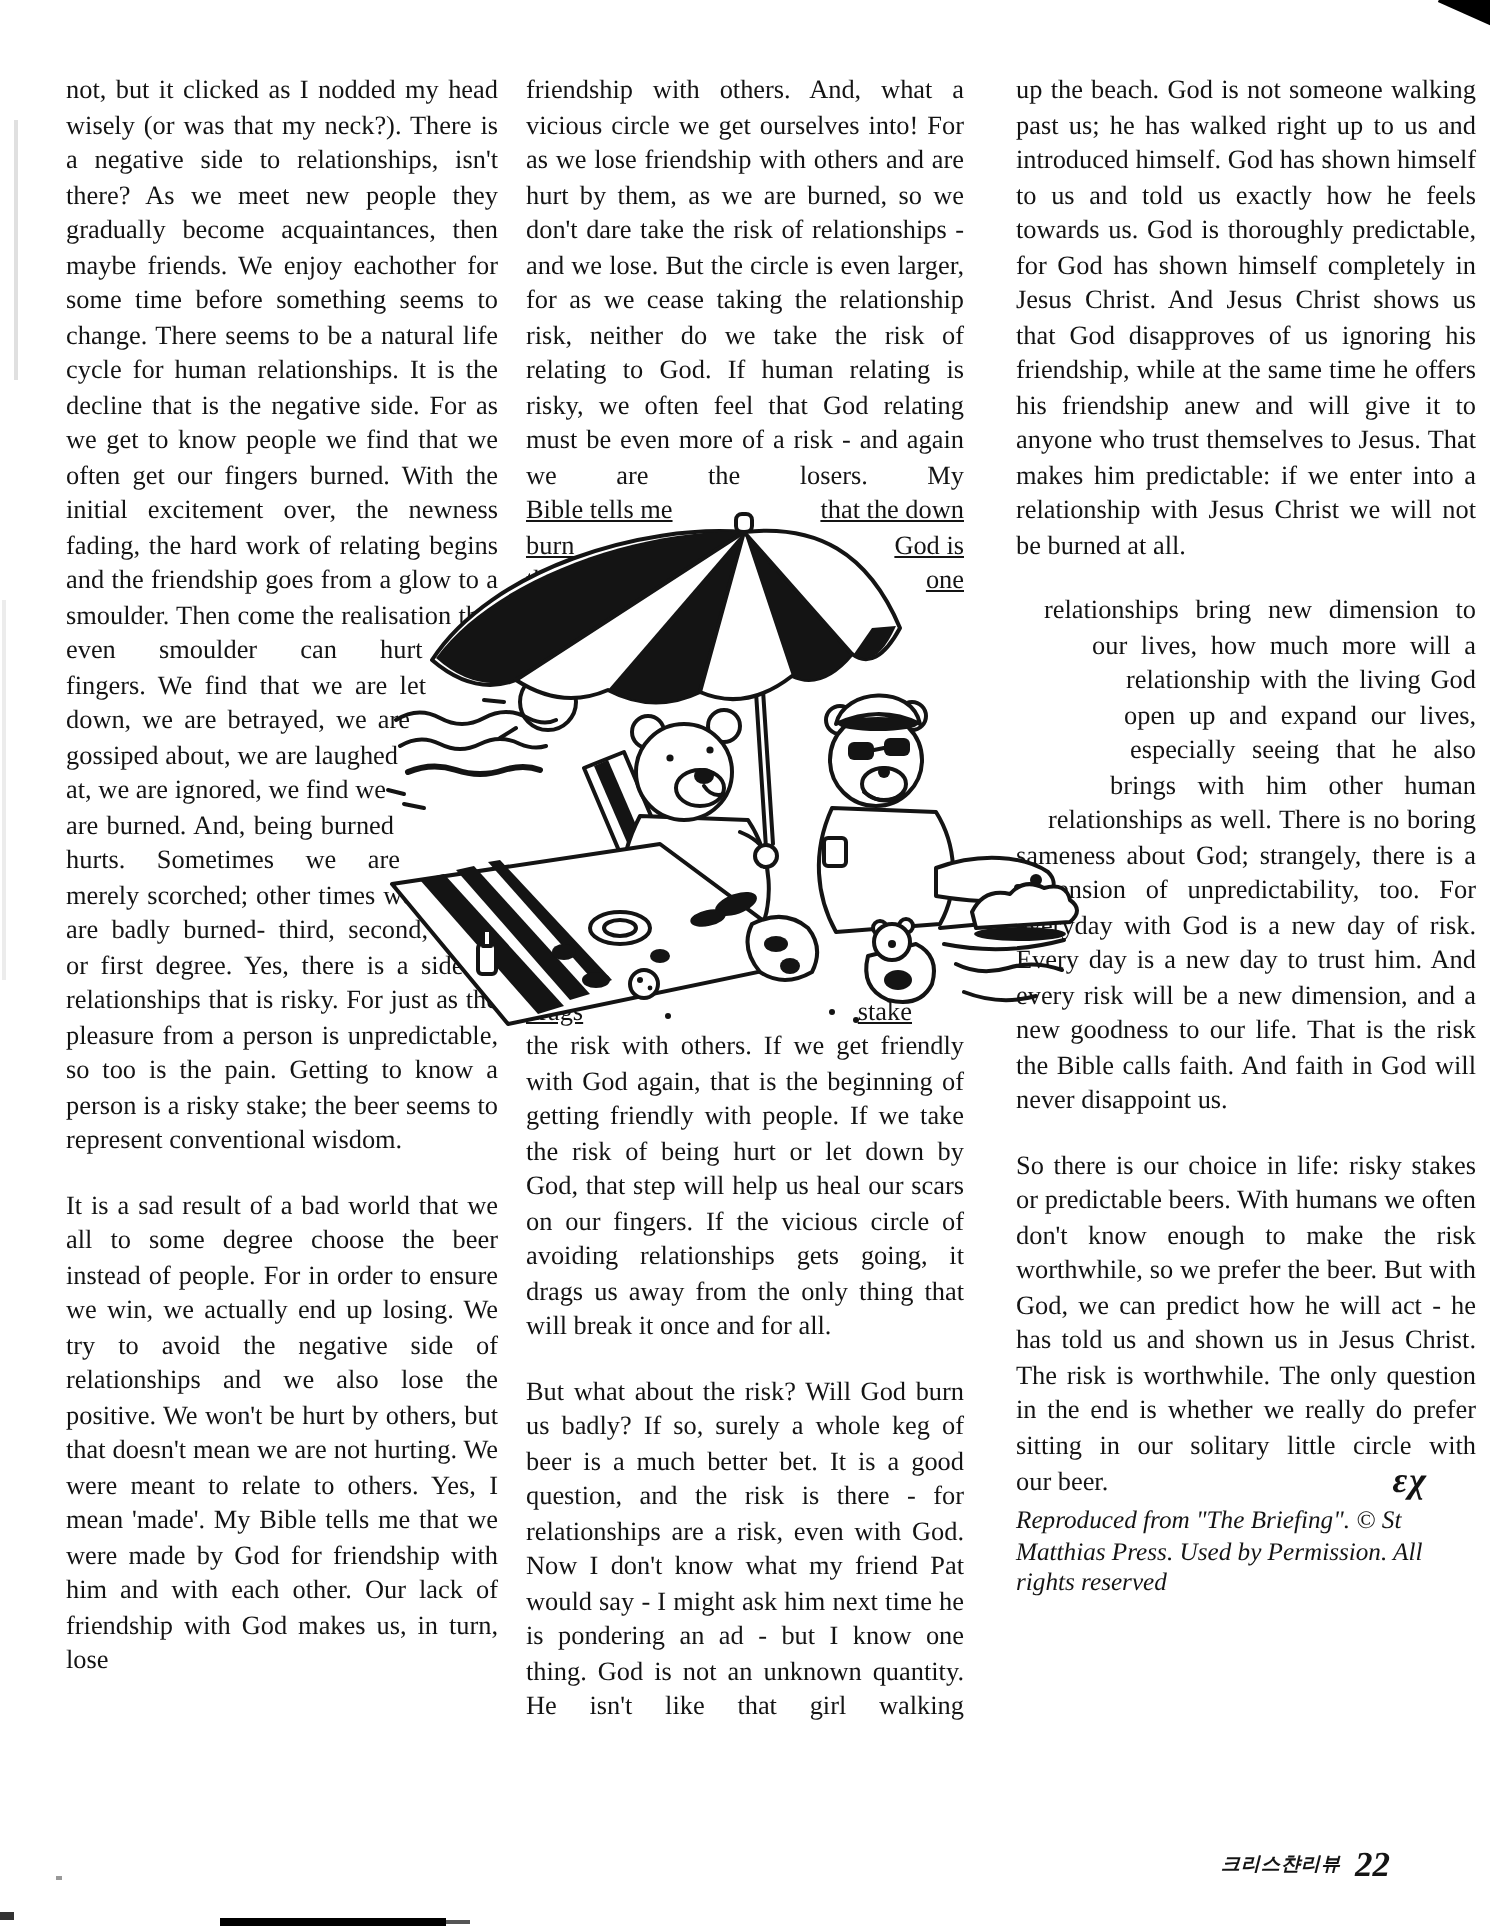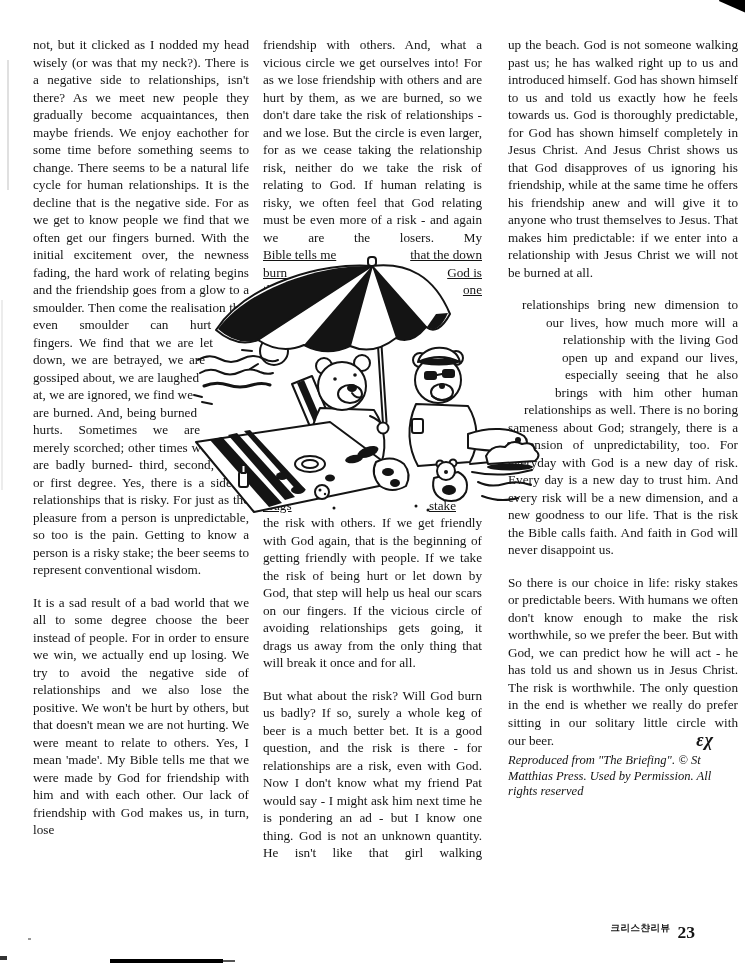--- a/index.html
+++ b/index.html
@@ -17,21 +17,21 @@
   .fll{float:left;clear:left;height:17.5px;}
   .row{display:flex;justify-content:space-between;height:17.5px;line-height:17.5px;text-decoration:underline;}
   .row .rt{text-align:right;}
   .pr18{padding-right:18px;}
   .pr26{padding-right:26px;}
   .art-gap{height:198px;}
   .beer-row{display:flex;justify-content:space-between;align-items:center;height:19px;}
   .endmark{font-weight:bold;font-style:italic;font-size:18px;letter-spacing:1px;padding-right:24px;}
   .credit{font-style:italic;font-size:12.6px;line-height:15.5px;margin-top:3px;text-align:left;}
   .illo{position:absolute;left:182px;top:256px;width:368px;height:265px;}
-  .footer{position:absolute;top:922px;right:50px;display:flex;align-items:flex-start;gap:7px;}
+  .footer{position:absolute;top:922px;right:50px;display:flex;align-items:center;gap:7px;font-style:italic;}
   .footer .kor{font-family:"Liberation Sans",sans-serif;font-weight:bold;font-size:9.5px;letter-spacing:0.5px;}
   .footer .num{font-size:17.5px;font-weight:bold;}
   
   .a-corner{position:absolute;right:-7px;top:-4px;width:32px;height:12px;background:#000;transform:rotate(24deg);}
   .a-bar{position:absolute;left:110px;top:959px;width:113px;height:4px;background:#000;}
   .a-bar-tail{position:absolute;left:223px;top:960px;width:12px;height:2px;background:#555;}
   .a-speck1{position:absolute;left:0;top:956px;width:7px;height:4px;background:#333;}
   .a-speck2{position:absolute;left:28px;top:938px;width:3px;height:2px;background:#999;}
   .a-line1{position:absolute;left:7px;top:60px;width:2px;height:130px;background:#e0e0e0;}
   .a-line2{position:absolute;left:1px;top:300px;width:2px;height:190px;background:#ececec;}
@@ -191,21 +191,21 @@
       <circle class="bk" cx="264" cy="216" r="2"></circle>
       <ellipse class="bk" cx="267" cy="234" rx="7" ry="5"></ellipse>
       <circle class="bk" cx="234" cy="250" r="1.5"></circle>
       <circle class="bk" cx="246" cy="254" r="1.5"></circle>
       <circle class="bk" cx="152" cy="252" r="1.5"></circle>
     </g>
   </svg>
 
   <div class="footer">
     <span class="kor">크리스챤리뷰</span>
-    <span class="num">23</span>
+    <span class="num">22</span>
   </div>
 
   <div class="a-corner"></div>
   <div class="a-bar"></div>
   <div class="a-bar-tail"></div>
   <div class="a-speck1"></div>
   <div class="a-speck2"></div>
   <div class="a-line1"></div>
   <div class="a-line2"></div>
 

